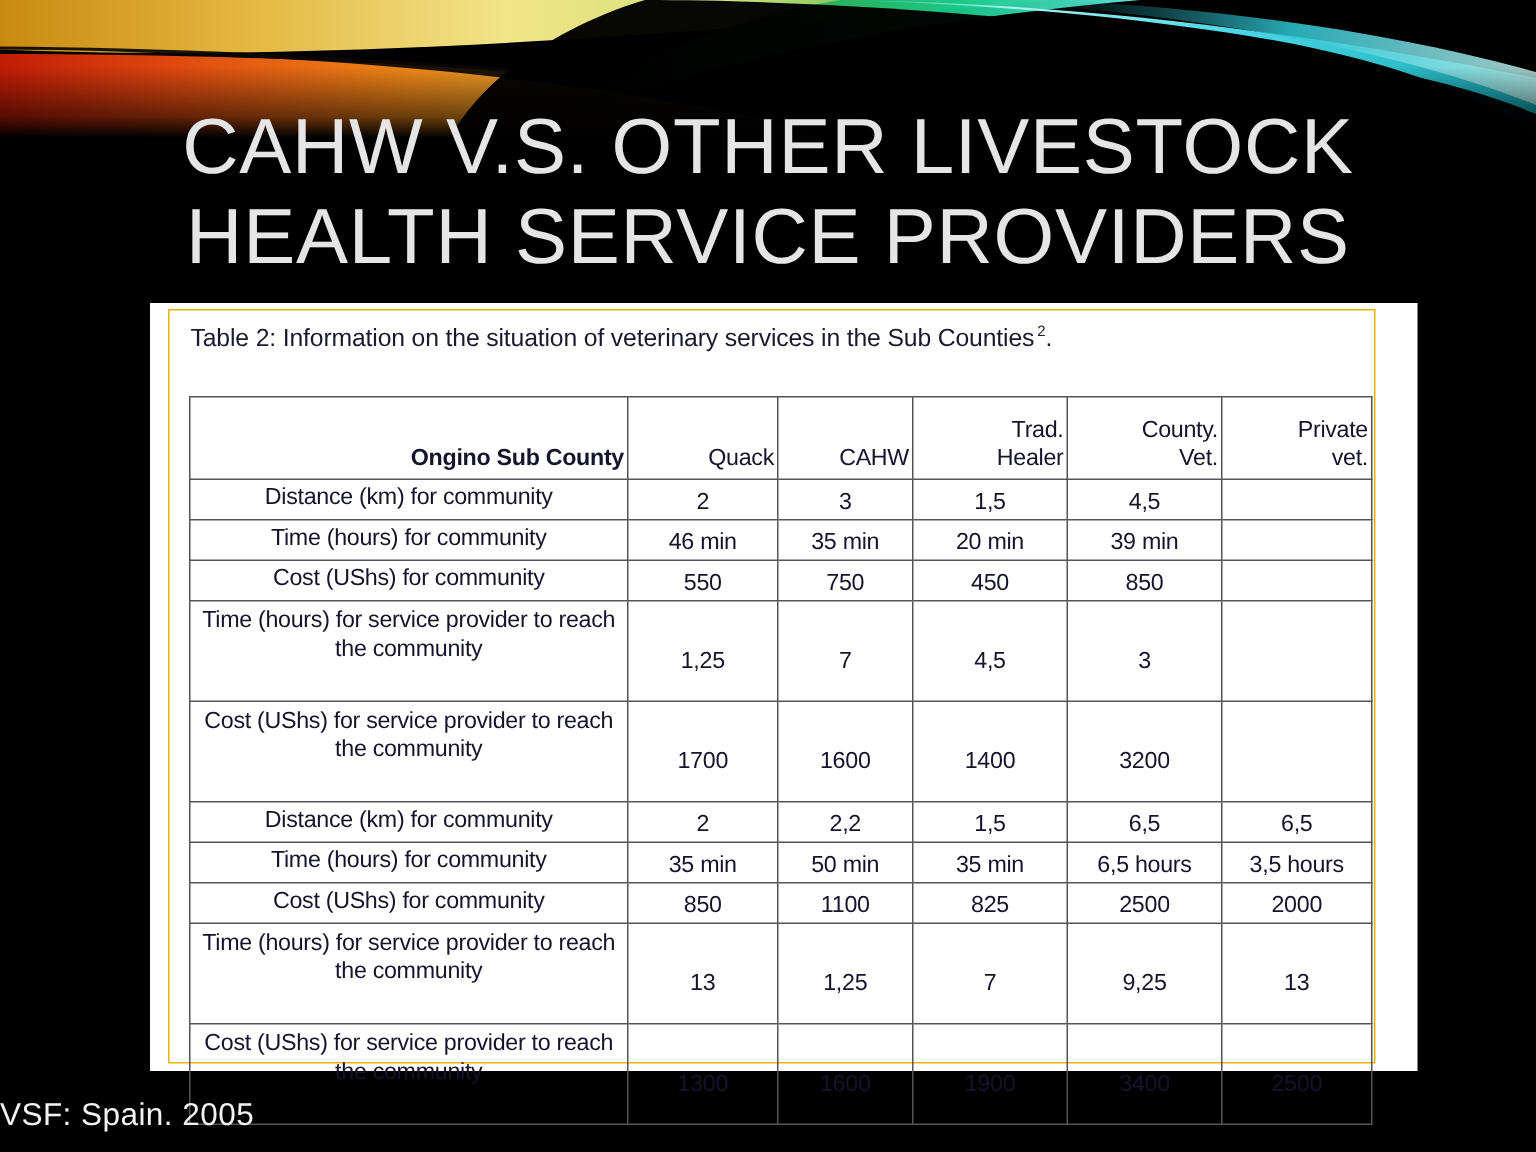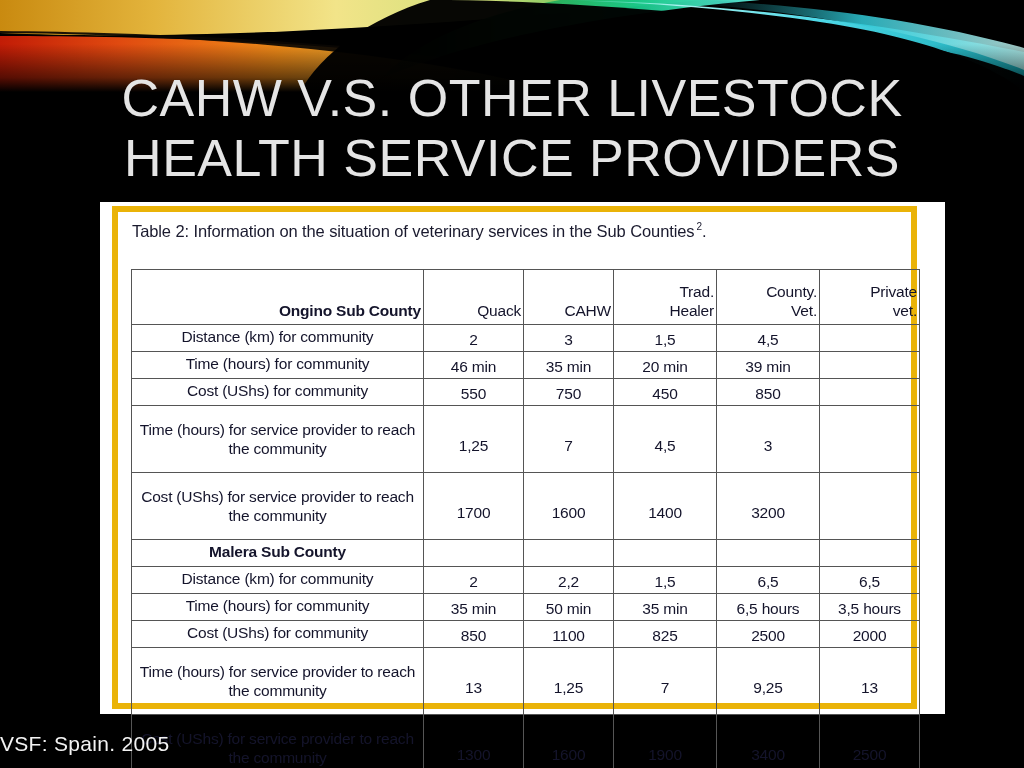--- a/index.html
+++ b/index.html
@@ -53,21 +53,21 @@
     height: 512px;
     background: #ffffff;
     box-sizing: border-box;
   }
   #panel-inner {
     position: absolute;
     left: 12px;
     top: 4px;
     width: 805px;
     height: 503px;
-    border: 6px solid #eab308;
+    border: 1px solid #eab308;
     box-sizing: border-box;
     background: #ffffff;
   }
   #caption {
     position: absolute;
     left: 14px;
     top: 9px;
     width: 780px;
     font-size: 16.5px;
     color: #1a1a2e;
@@ -111,21 +111,21 @@
     text-align: right;
   }
   #vet-table tr.hdr td.lbl {
     font-weight: bold;
     vertical-align: bottom;
   }
   #vet-table tr.single td { height: 24px; }
   #vet-table tr.double td { height: 49px; }
   #vet-table tr.double td.lbl {
     vertical-align: top;
-    padding-top: 14px;
+    padding-top: 3px;
     line-height: 19px;
   }
   #vet-table tr.double td.val {
     vertical-align: bottom;
     padding-bottom: 17px;
   }
   #vet-table tr.section td.lbl {
     font-weight: bold;
     height: 24px;
   }
@@ -297,28 +297,20 @@
 
           <tr class="double">
             <td class="lbl">Cost (UShs) for service provider to reach the community</td>
             <td class="val">1700</td>
             <td class="val">1600</td>
             <td class="val">1400</td>
             <td class="val">3200</td>
             <td class="val"></td>
           </tr>
 
-          <tr class="section">
-            <td class="lbl">Malera Sub County</td>
-            <td class="val"></td>
-            <td class="val"></td>
-            <td class="val"></td>
-            <td class="val"></td>
-            <td class="val"></td>
-          </tr>
 
           <tr class="single">
             <td class="lbl">Distance (km) for community</td>
             <td class="val">2</td>
             <td class="val">2,2</td>
             <td class="val">1,5</td>
             <td class="val">6,5</td>
             <td class="val">6,5</td>
           </tr>
 

